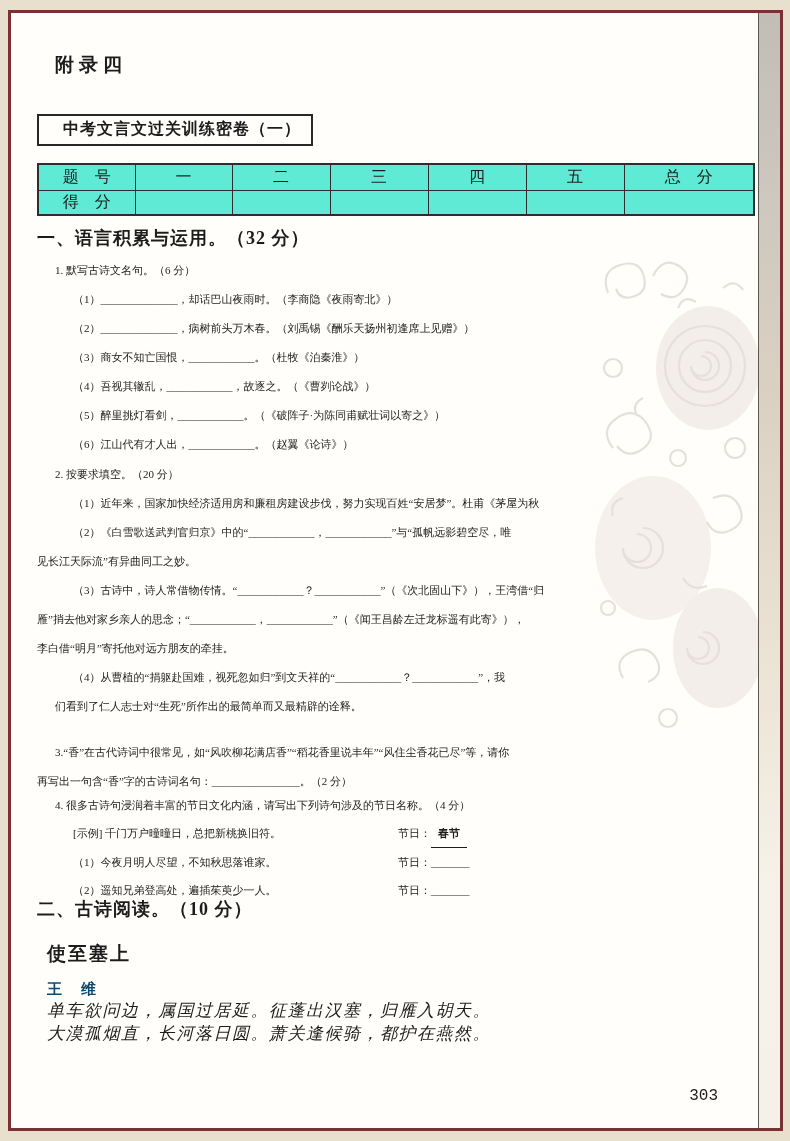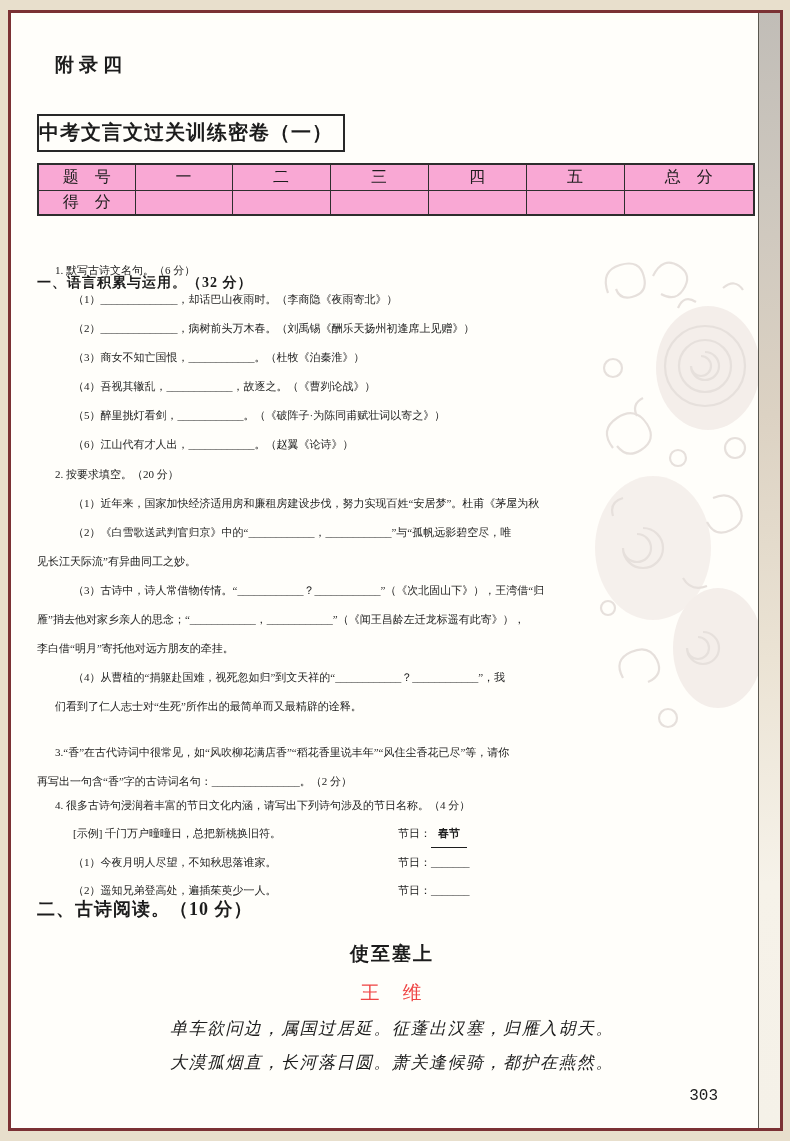--- a/index.html
+++ b/index.html
@@ -5,40 +5,40 @@
   html,body{margin:0;padding:0;}
   .canvas{position:relative;width:790px;height:1141px;background:#e8dfcc;
           font-family:"Liberation Serif","DejaVu Serif",serif;color:#1c1c1c;overflow:hidden;}
   .frame{position:absolute;left:8px;top:10px;width:775px;height:1121px;box-sizing:border-box;
          background:#fffefa;border:3px solid #7b3134;overflow:hidden;}
   .band{position:absolute;top:0;right:0;bottom:0;width:21px;z-index:2;
         border-left:1px solid #5a574f;
         background:linear-gradient(180deg,#c1bdb7 0%,#cdc7be 16%,#dcd2c3 36%,#ebe3d4 58%,#f6f2e9 78%,#f5f1e8 100%);}
   .floral{position:absolute;right:22px;top:235px;z-index:0;}
   .appendix{position:absolute;left:44px;top:26px;font-size:19px;font-weight:bold;letter-spacing:5px;z-index:1;}
-  .title-box{position:absolute;left:26px;top:101px;border:2px solid #282828;padding:3px 10px 4px 0;
-             font-size:20px;font-weight:bold;letter-spacing:1px;background:#fffefa;z-index:1;}
+  .title-box{position:absolute;left:26px;top:101px;border:2px solid #282828;padding:3px 10px 4px 24px;
+             font-size:16px;font-weight:bold;letter-spacing:1px;background:#fffefa;z-index:1;}
   .score-table{position:absolute;left:26px;top:150px;width:716px;border-collapse:collapse;
-               table-layout:fixed;font-size:16px;text-align:center;z-index:1;background:#f9a8d4;}
+               table-layout:fixed;font-size:16px;text-align:center;z-index:1;background:#5eead4;}
   .score-table td{border:1px solid #2e2e2e;height:25px;padding:0;}
   .score-table tr.score-row td{height:23px;}
   .score-table{border:2px solid #2e2e2e;}
-  .sec-heading{position:absolute;left:26px;top:213px;font-size:14px;font-weight:bold;letter-spacing:1px;z-index:1;margin-top:48px;}
+  .sec-heading{position:absolute;left:26px;top:213px;font-size:18px;font-weight:bold;letter-spacing:1px;z-index:1;}
   .block{position:absolute;left:26px;width:728px;font-size:11px;line-height:29px;white-space:nowrap;z-index:1;}
   .q1{top:243px;} .q2{top:447px;} .q3{top:725px;} .q4{top:778px;line-height:28px;}
   .ind1{padding-left:18px;} .ind2{padding-left:36px;}
   .q4-row{display:flex;}
   .clue{width:325px;}
   .underlined{border-bottom:1px solid #1c1c1c;padding:0 7px;font-weight:bold;}
   .sec2-heading{position:absolute;left:26px;top:884px;font-size:18px;font-weight:bold;letter-spacing:1px;z-index:1;}
-  .poem{position:absolute;left:23px;top:928px;width:716px;text-align:center;z-index:1;}
+  .poem{position:absolute;left:36px;top:928px;width:716px;z-index:1;}
   .poem-title{font-size:19px;font-weight:bold;letter-spacing:2px;
               font-family:"Liberation Sans","DejaVu Sans",sans-serif;}
-  .poem-author{margin-top:13px;font-size:19px;color:#ef4444;letter-spacing:2px;}
-  .poem-line{margin-top:11px;font-size:17px;font-style:italic;letter-spacing:1.5px;}
+  .poem-author{margin-top:13px;font-size:15px;color:#0c4a6e;letter-spacing:2px;font-weight:bold;}
+  .poem-line{font-size:17px;font-style:italic;letter-spacing:1.5px;}
   .page-number{position:absolute;right:62px;top:1074px;font-size:16px;z-index:1;font-family:Liberation Mono, monospace;}
 </style>
 </head>
 <body>
 
 <div class="canvas">
   <div class="frame">
 
     <svg class="floral" width="175" height="485" viewBox="0 0 175 485">
       <g opacity="0.5">

